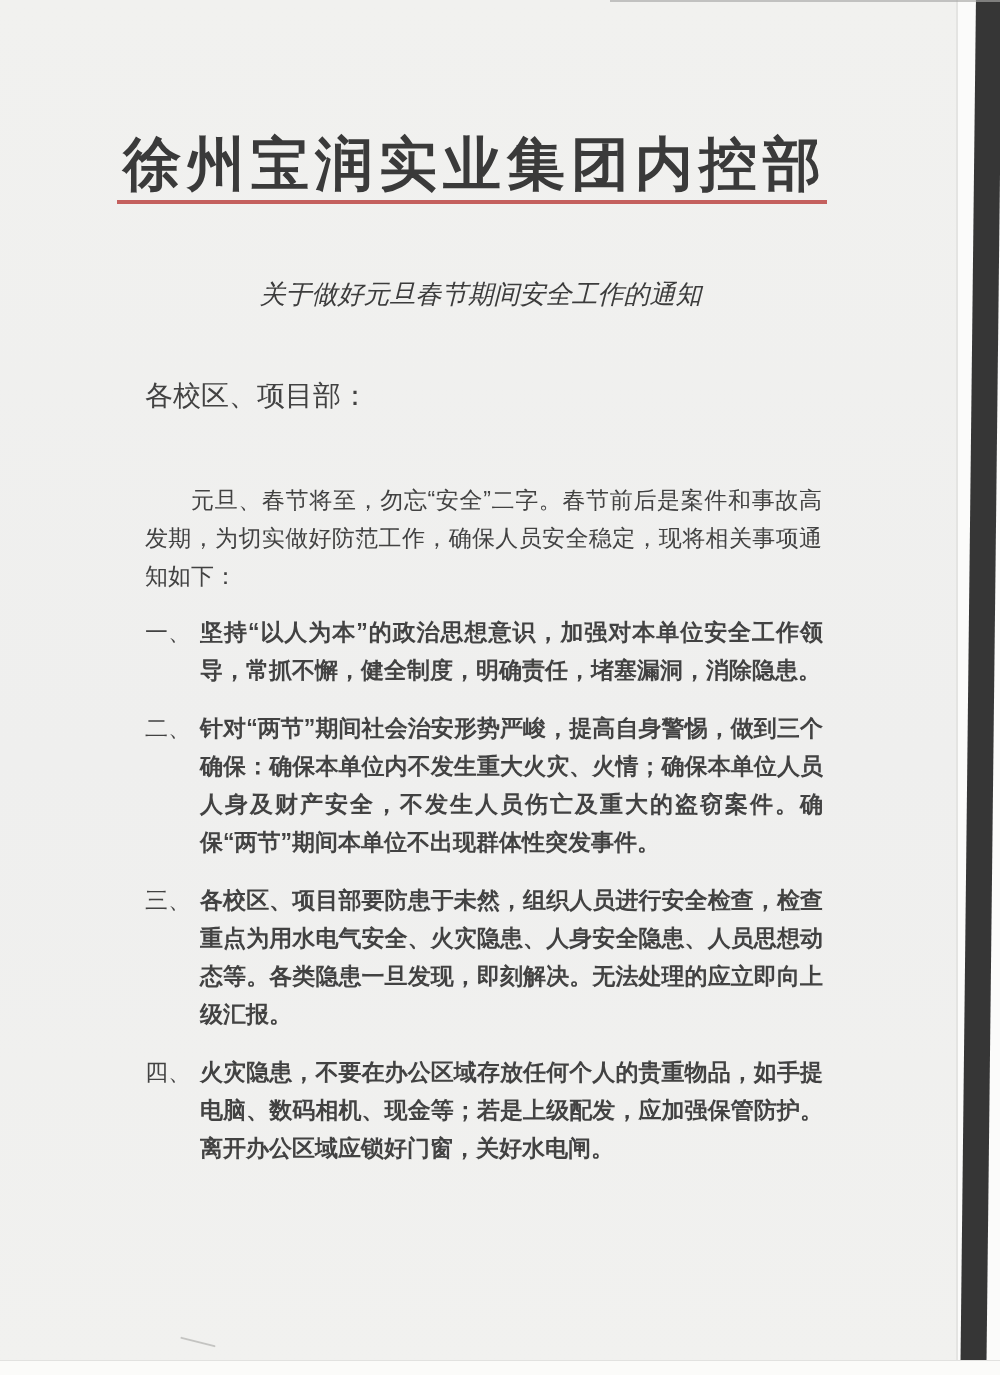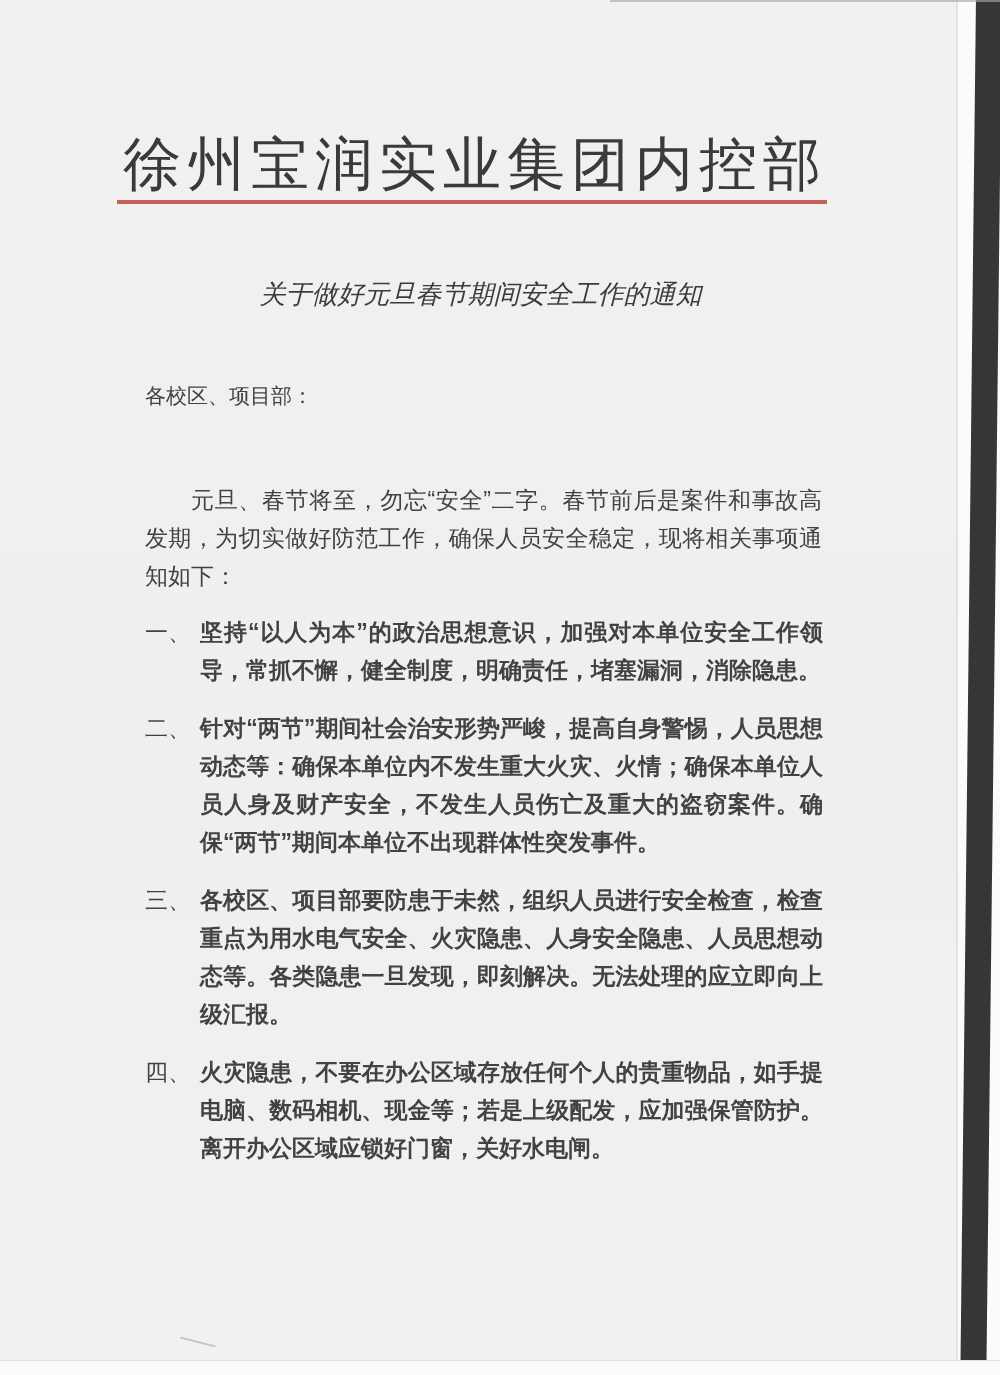--- a/index.html
+++ b/index.html
@@ -49,37 +49,37 @@
   
   .letterhead-wrap {
     position: absolute; top: 135px; left: 0;
     width: 944px; text-align: center;
   }
   .letterhead {
     display: inline-block;
     font-size: 58px; line-height: 1;
     letter-spacing: 6px;
     color: #3a3a3a;
-    font-weight: 400;
+    font-weight: 700;
     padding: 0 0 7px 6px;
     border-bottom: 4px solid #c4605e;
     white-space: nowrap;
   }
   .notice-title-wrap {
     position: absolute; top: 276px; left: 0;
     width: 961px; text-align: center; font-style: italic;
   }
   .notice-title {
     font-size: 26px; line-height: 36px;
     color: #3c3c3c; font-weight: 400;
     white-space: nowrap;
   }
   .salutation {
     position: absolute; top: 379px; left: 145px;
-    font-size: 21px; line-height: 34px;
+    font-size: 28px; line-height: 34px;
     color: #424242;
   }
   .intro {
     position: absolute; top: 481px; left: 145px;
     width: 677px;
     font-size: 23px; line-height: 38px;
     color: #424242;
     text-indent: 2em;
     text-align: justify;
   }
@@ -127,21 +127,21 @@
 
   <div class="intro">元旦、春节将至，勿忘“安全”二字。春节前后是案件和事故高发期，为切实做好防范工作，确保人员安全稳定，现将相关事项通知如下：</div>
 
   <div class="items">
     <div class="item">
       <span class="item-marker">一、</span>
       <span class="item-text">坚持“以人为本”的政治思想意识，加强对本单位安全工作领导，常抓不懈，健全制度，明确责任，堵塞漏洞，消除隐患。</span>
     </div>
     <div class="item">
       <span class="item-marker">二、</span>
-      <span class="item-text">针对“两节”期间社会治安形势严峻，提高自身警惕，人员思想动态等：确保本单位内不发生重大火灾、火情；确保本单位人员人身及财产安全，不发生人员伤亡及重大的盗窃案件。确保“两节”期间本单位不出现群体性突发事件。</span>
+      <span class="item-text">针对“两节”期间社会治安形势严峻，提高自身警惕，做到三个确保：确保本单位内不发生重大火灾、火情；确保本单位人员人身及财产安全，不发生人员伤亡及重大的盗窃案件。确保“两节”期间本单位不出现群体性突发事件。</span>
     </div>
     <div class="item">
       <span class="item-marker">三、</span>
       <span class="item-text">各校区、项目部要防患于未然，组织人员进行安全检查，检查重点为用水电气安全、火灾隐患、人身安全隐患、人员思想动态等。各类隐患一旦发现，即刻解决。无法处理的应立即向上级汇报。</span>
     </div>
     <div class="item">
       <span class="item-marker">四、</span>
       <span class="item-text">火灾隐患，不要在办公区域存放任何个人的贵重物品，如手提电脑、数码相机、现金等；若是上级配发，应加强保管防护。离开办公区域应锁好门窗，关好水电闸。</span>
     </div>
   </div>

